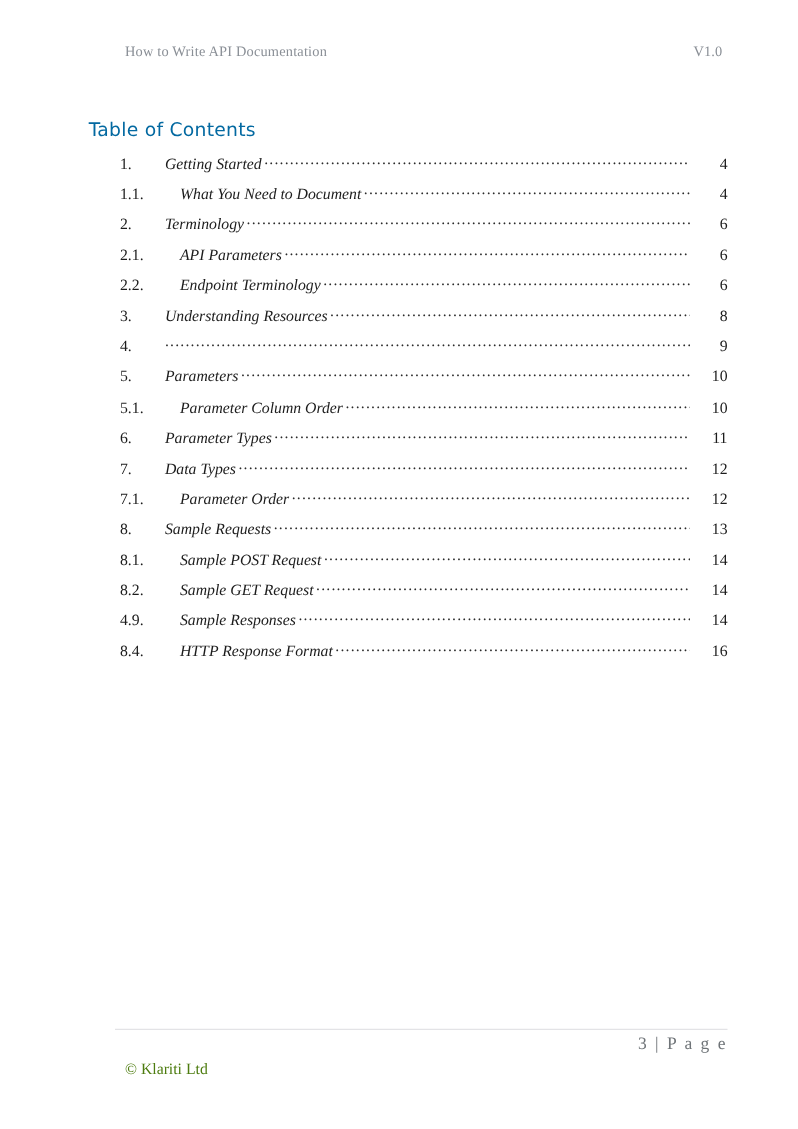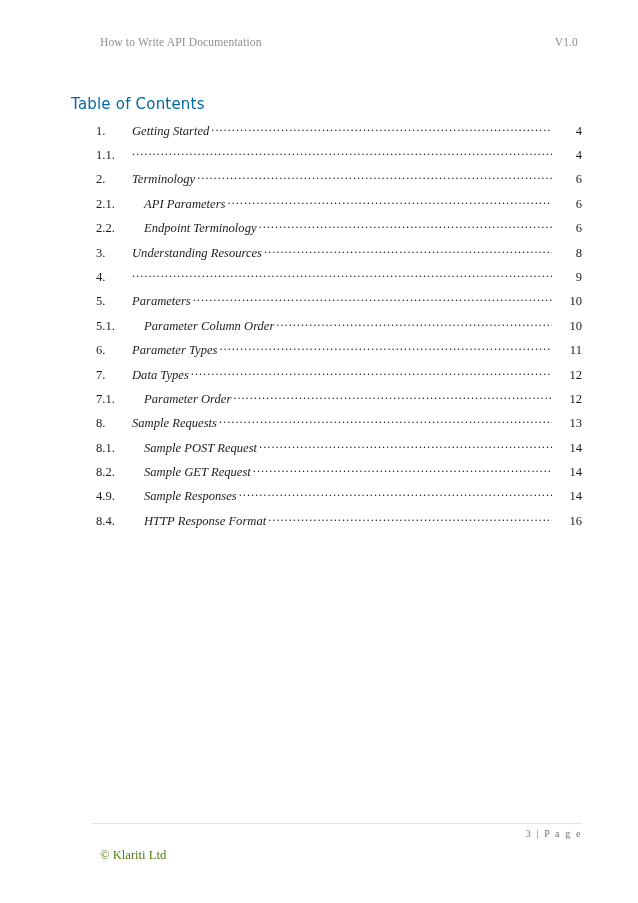--- a/index.html
+++ b/index.html
@@ -113,21 +113,21 @@
     right: 56px;
     top: 823px;
     height: 1px;
     background: #e3e3e6;
   }
   .footer-page {
     position: absolute;
     top: 828px;
     right: 56px;
     font-family: "Liberation Serif", serif;
-    font-size: 10px;
+    font-size: 14px;
     color: #6f7478;
     letter-spacing: 1.6px;
     white-space: nowrap;
   }
   .footer-copy {
     position: absolute;
     top: 848px;
     left: 100px;
     font-family: "Liberation Serif", serif;
     font-size: 12.6px;
@@ -149,20 +149,21 @@
 
   <div class="toc">
       <div class="toc-entry">
         <span class="toc-num">1.</span>
         <span class="toc-label">Getting Started</span>
         <span class="toc-leader"></span>
         <span class="toc-page">4</span>
       </div>
       <div class="toc-entry lvl2">
         <span class="toc-num">1.1.</span>
+        <span class="toc-label">What You Need to Document</span>
         <span class="toc-leader"></span>
         <span class="toc-page">4</span>
       </div>
       <div class="toc-entry">
         <span class="toc-num">2.</span>
         <span class="toc-label">Terminology</span>
         <span class="toc-leader"></span>
         <span class="toc-page">6</span>
       </div>
       <div class="toc-entry lvl2">

